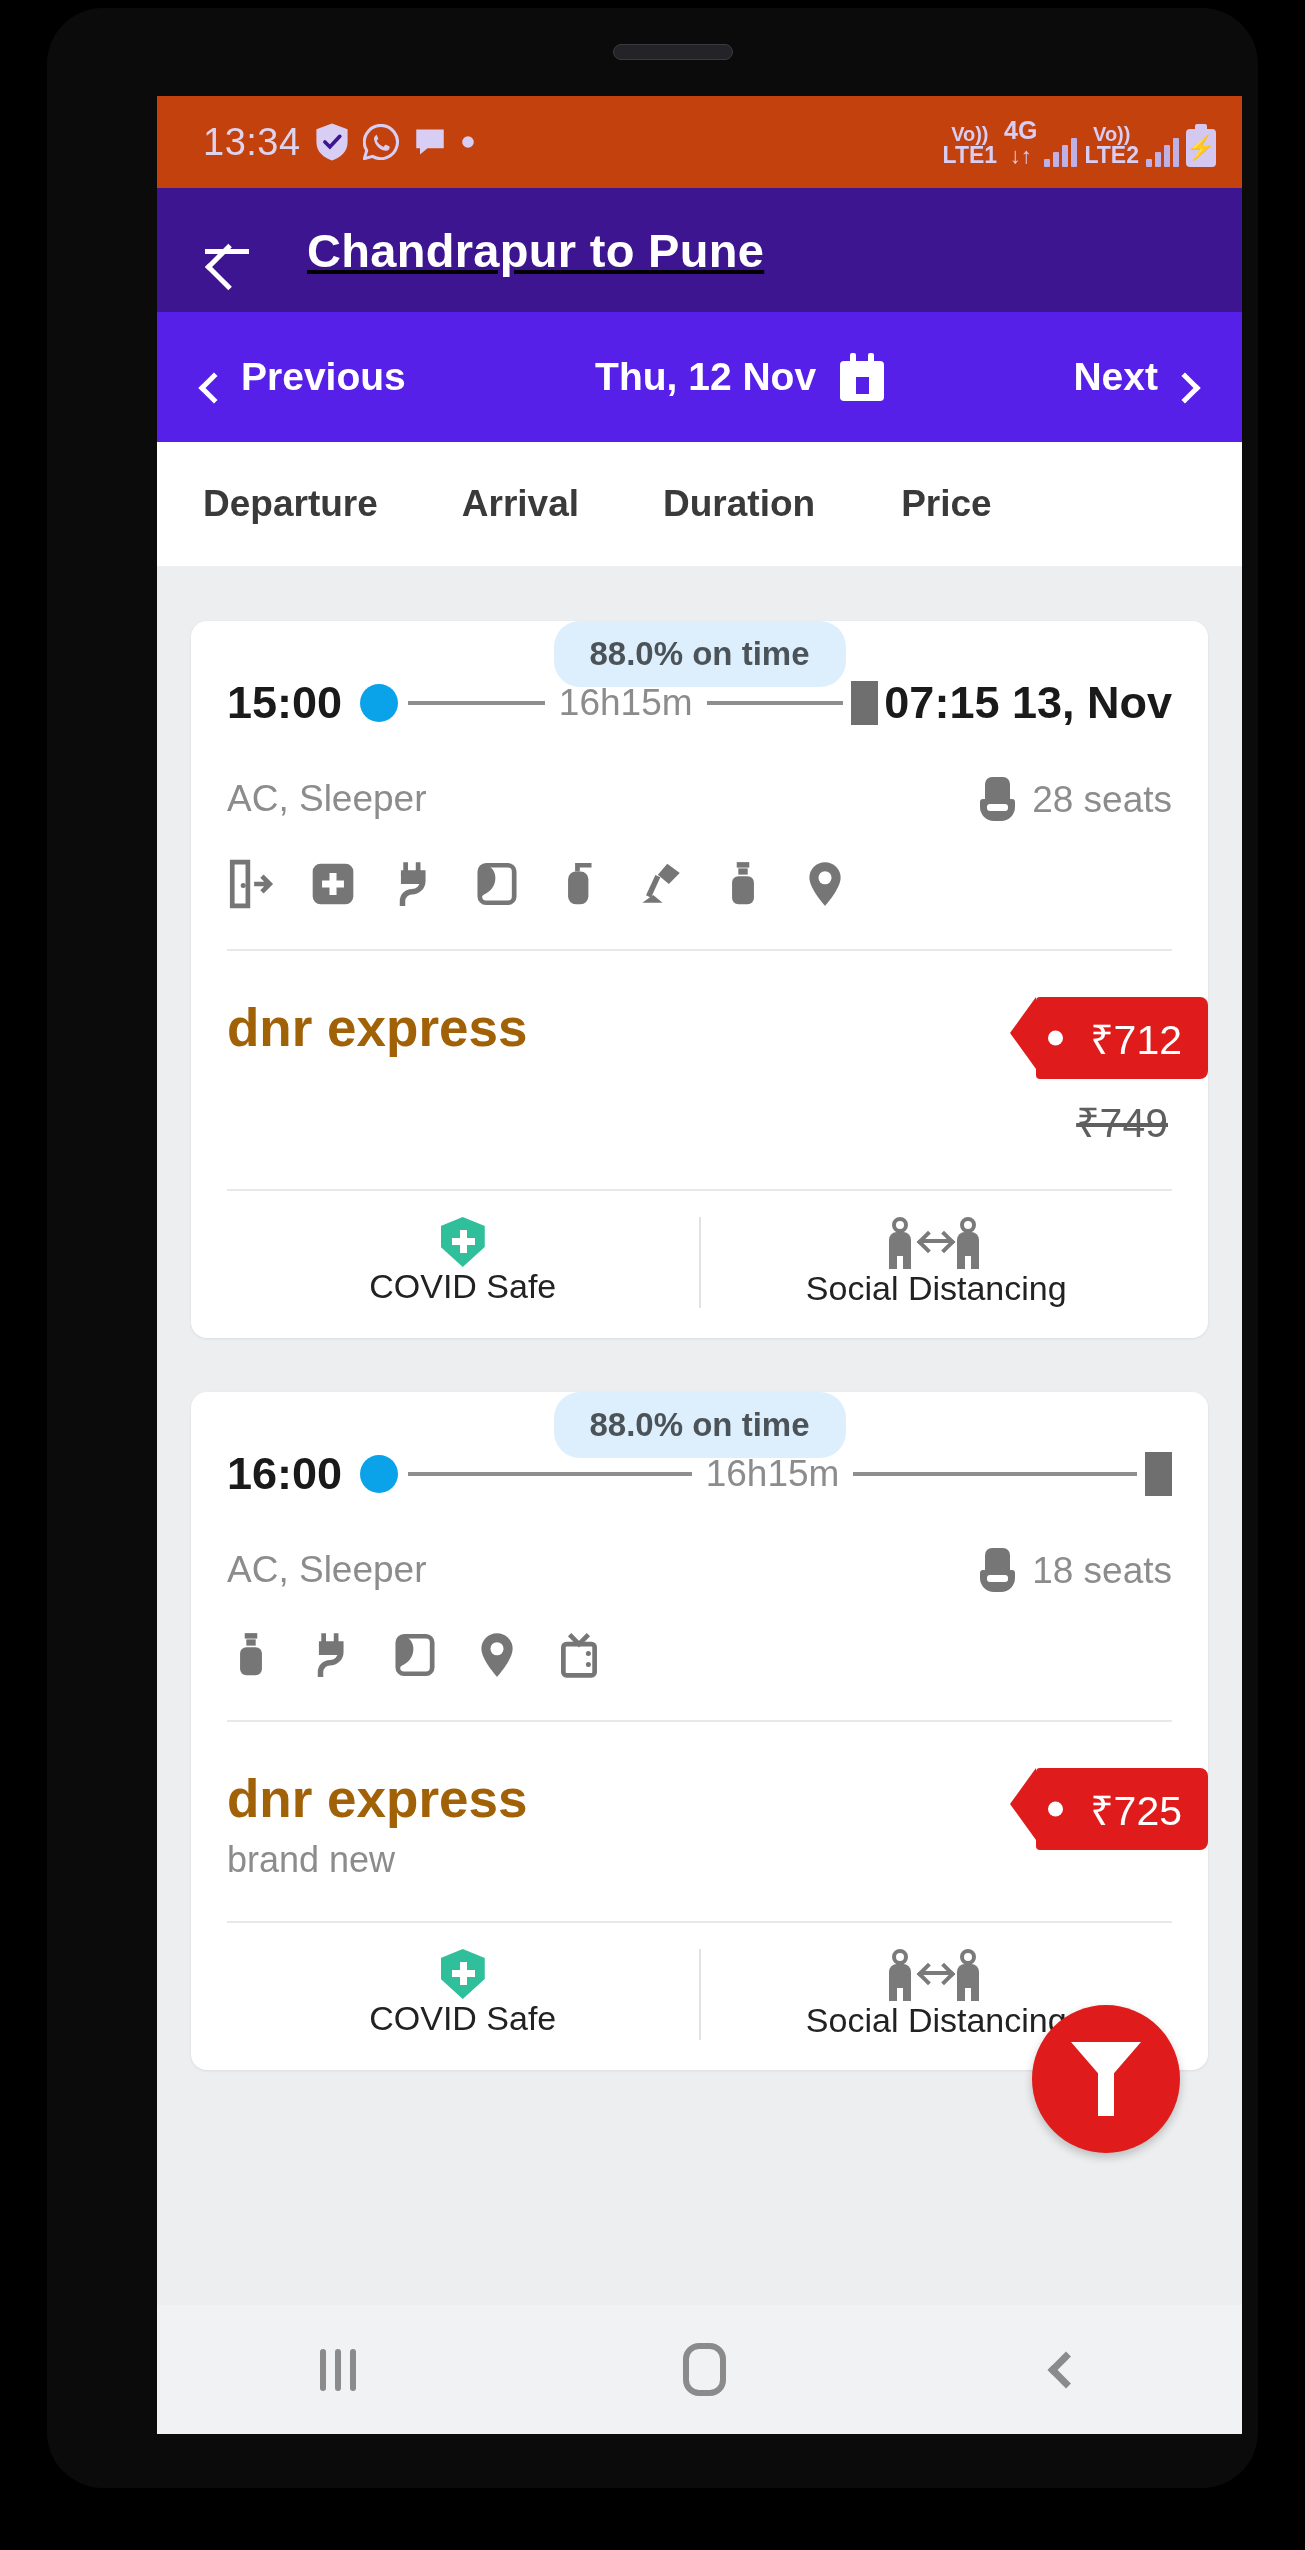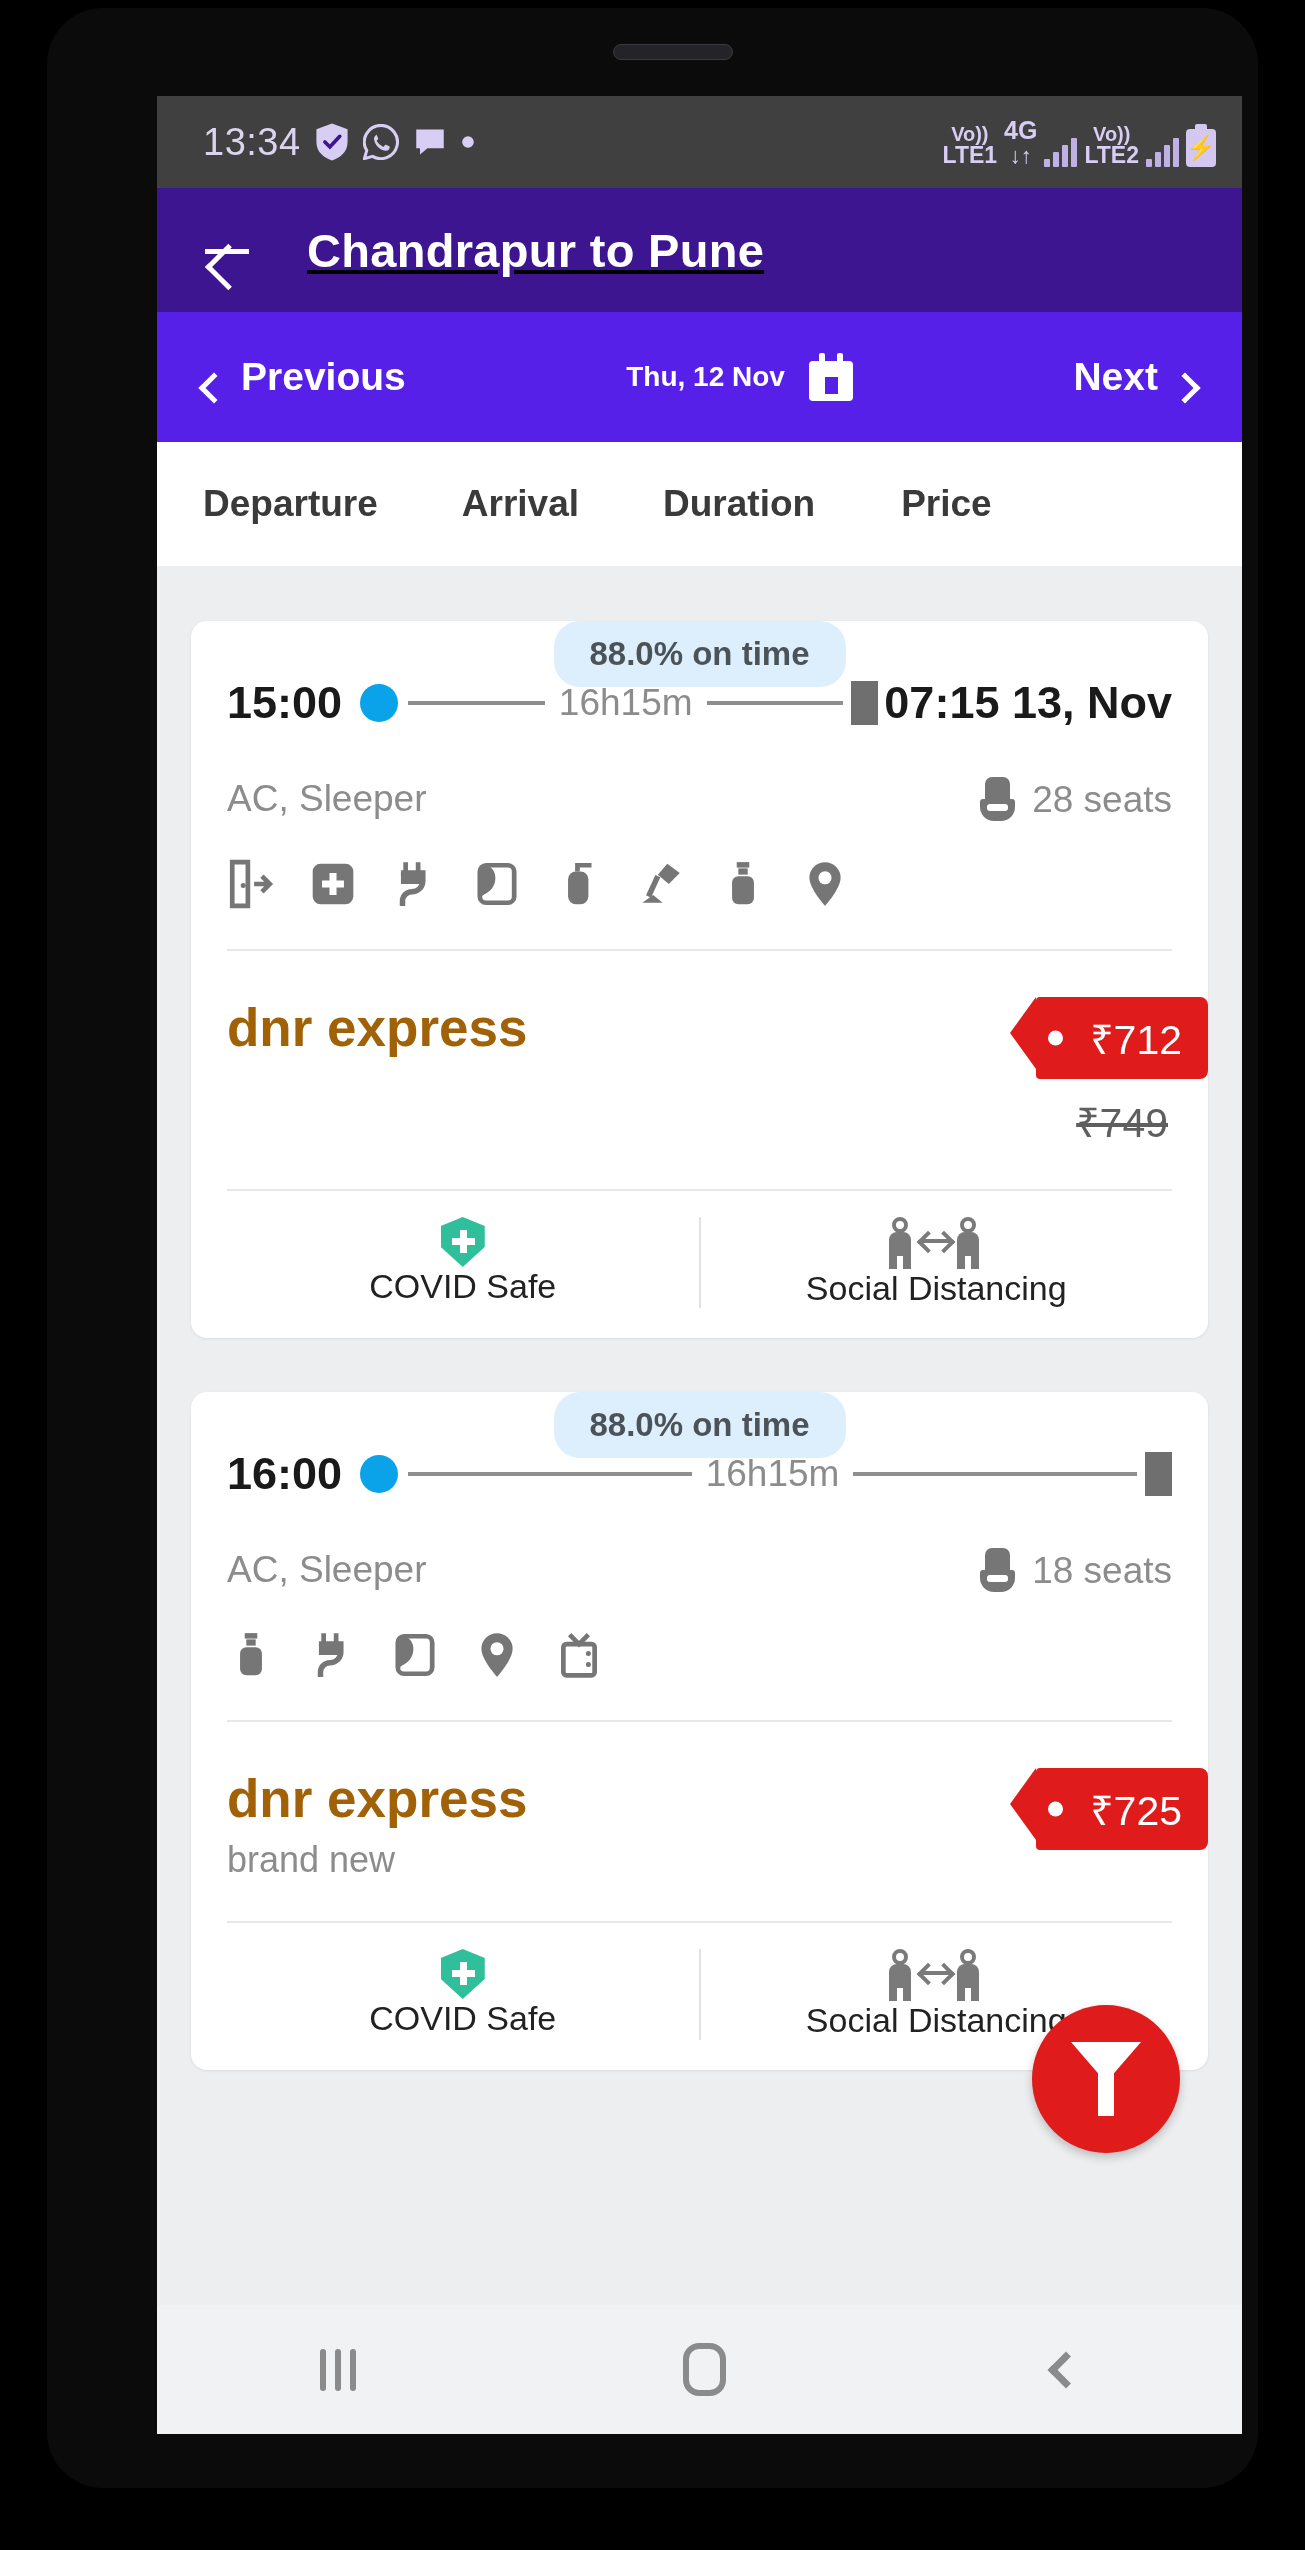--- a/index.html
+++ b/index.html
@@ -24,21 +24,21 @@
     background:#242428; border-radius:8px;
     border:1px solid #3a3a40;
   }
   #screen{
     position:absolute; left:110px; top:88px; width:1085px; height:2338px;
     background:#eef0f1; overflow:hidden;
   }
 
   
   #status-bar{
-    position:relative; height:92px; background:#404040;
+    position:relative; height:92px; background:#c2410c;
     display:flex; align-items:center; padding:0 26px 0 46px;
   }
   .sb-left{ display:flex; align-items:center; gap:14px; }
   .sb-time{ color:#dcd4ef; font-size:38px; font-weight:400; letter-spacing:.5px; }
   .sb-ico{ display:flex; align-items:center; }
   .sb-right{ margin-left:auto; display:flex; align-items:flex-end; gap:7px; }
   .volte-group{ display:flex; flex-direction:column; align-items:center; line-height:1; }
   .volte-top{ color:#d8cdf2; font-size:20px; font-weight:700; }
   .volte-bot{ color:#d8cdf2; font-size:23px; font-weight:700; }
   .net-4g{ display:flex; flex-direction:column; align-items:center; line-height:1.05; }
@@ -77,21 +77,21 @@
     height:130px; background:#5720e8;
     display:flex; align-items:center; justify-content:space-between;
     padding:0 46px;
   }
   .date-nav{ display:flex; align-items:flex-end; gap:16px; cursor:pointer; }
   .date-nav span{ color:#fff; font-size:39px; font-weight:700; }
   .chev{ width:22px; height:22px; border-top:5px solid #fff; border-right:5px solid #fff; }
   .chev.left{ transform:rotate(-135deg); }
   .chev.right{ transform:rotate(45deg); }
   #date-center{ display:flex; align-items:center; gap:24px; cursor:pointer; }
-  #date-label{ color:#fff; font-size:28px; font-weight:700; }
+  #date-label{ color:#fff; font-size:39px; font-weight:700; }
   .cal-ico{ position:relative; width:44px; height:48px; }
   .cal-ico .body{ position:absolute; left:0; top:8px; width:44px; height:40px;
                   background:#fff; border-radius:4px; }
   .cal-ico .p1,.cal-ico .p2{ position:absolute; top:0; width:6px; height:14px; background:#fff; border-radius:2px; }
   .cal-ico .p1{ left:10px; } .cal-ico .p2{ left:28px; }
   .cal-ico .dot{ position:absolute; left:16px; top:24px; width:13px; height:17px;
                  background:#5720e8; }
 
   
   #sort-bar{

